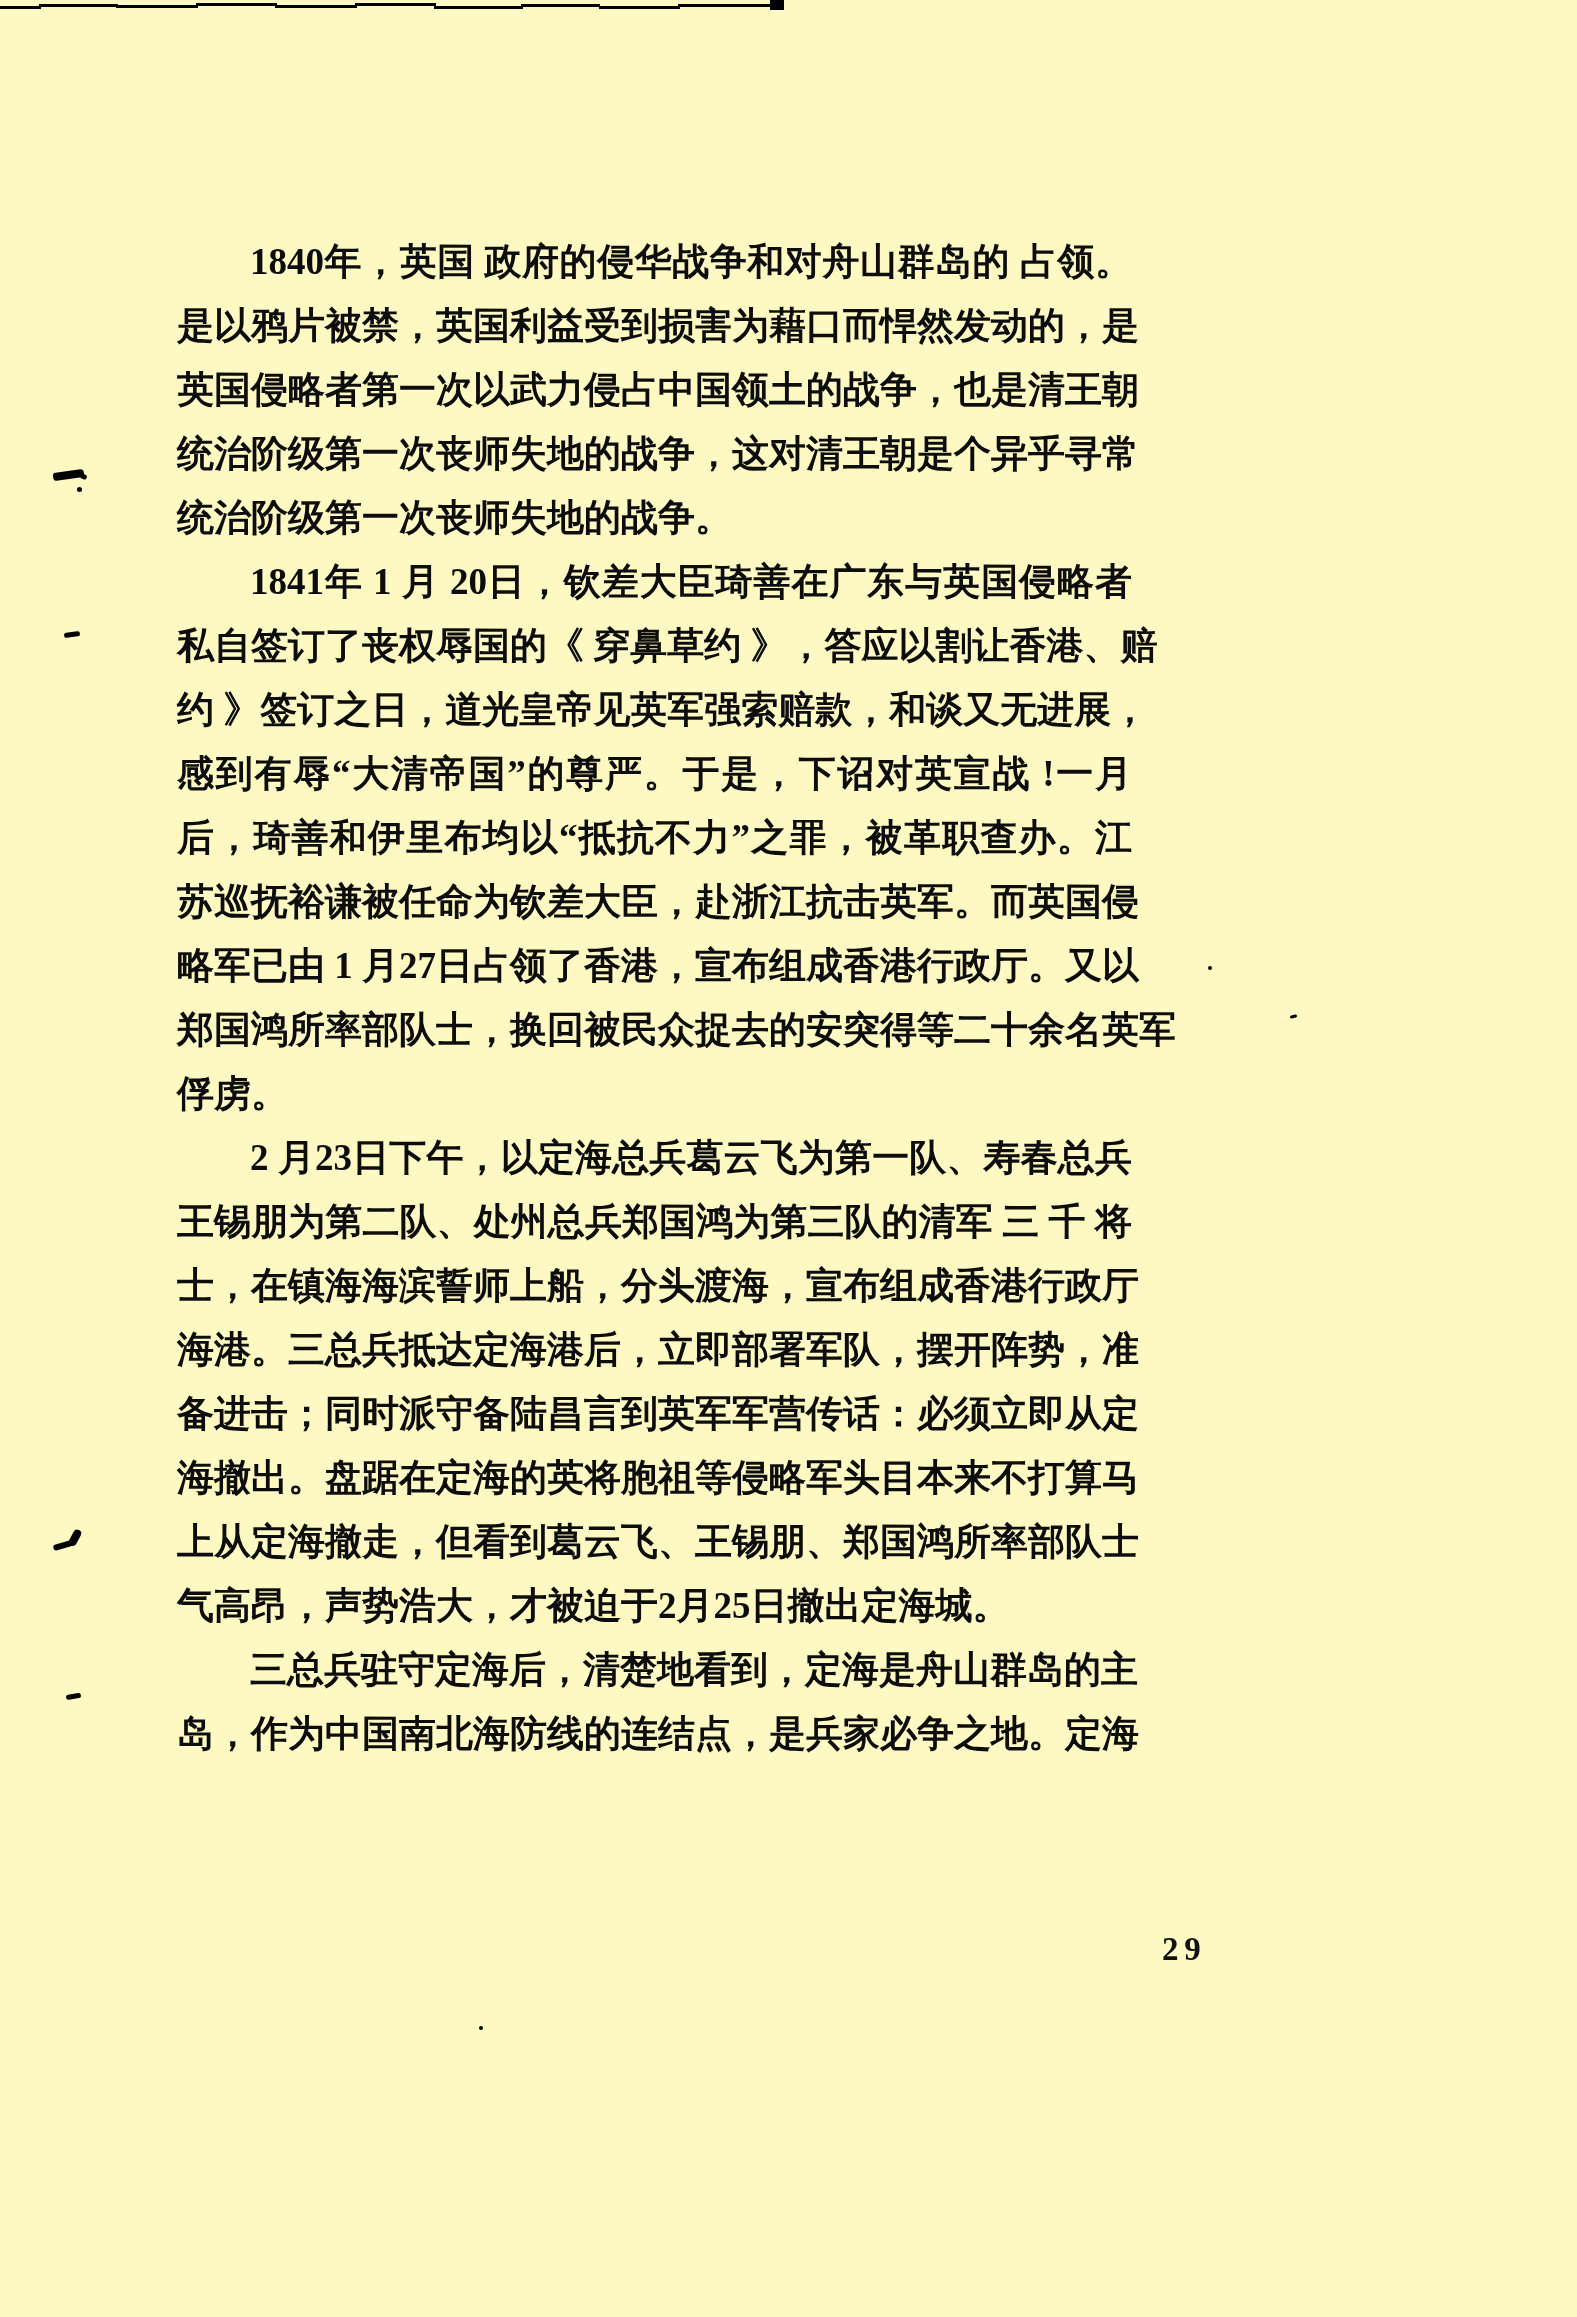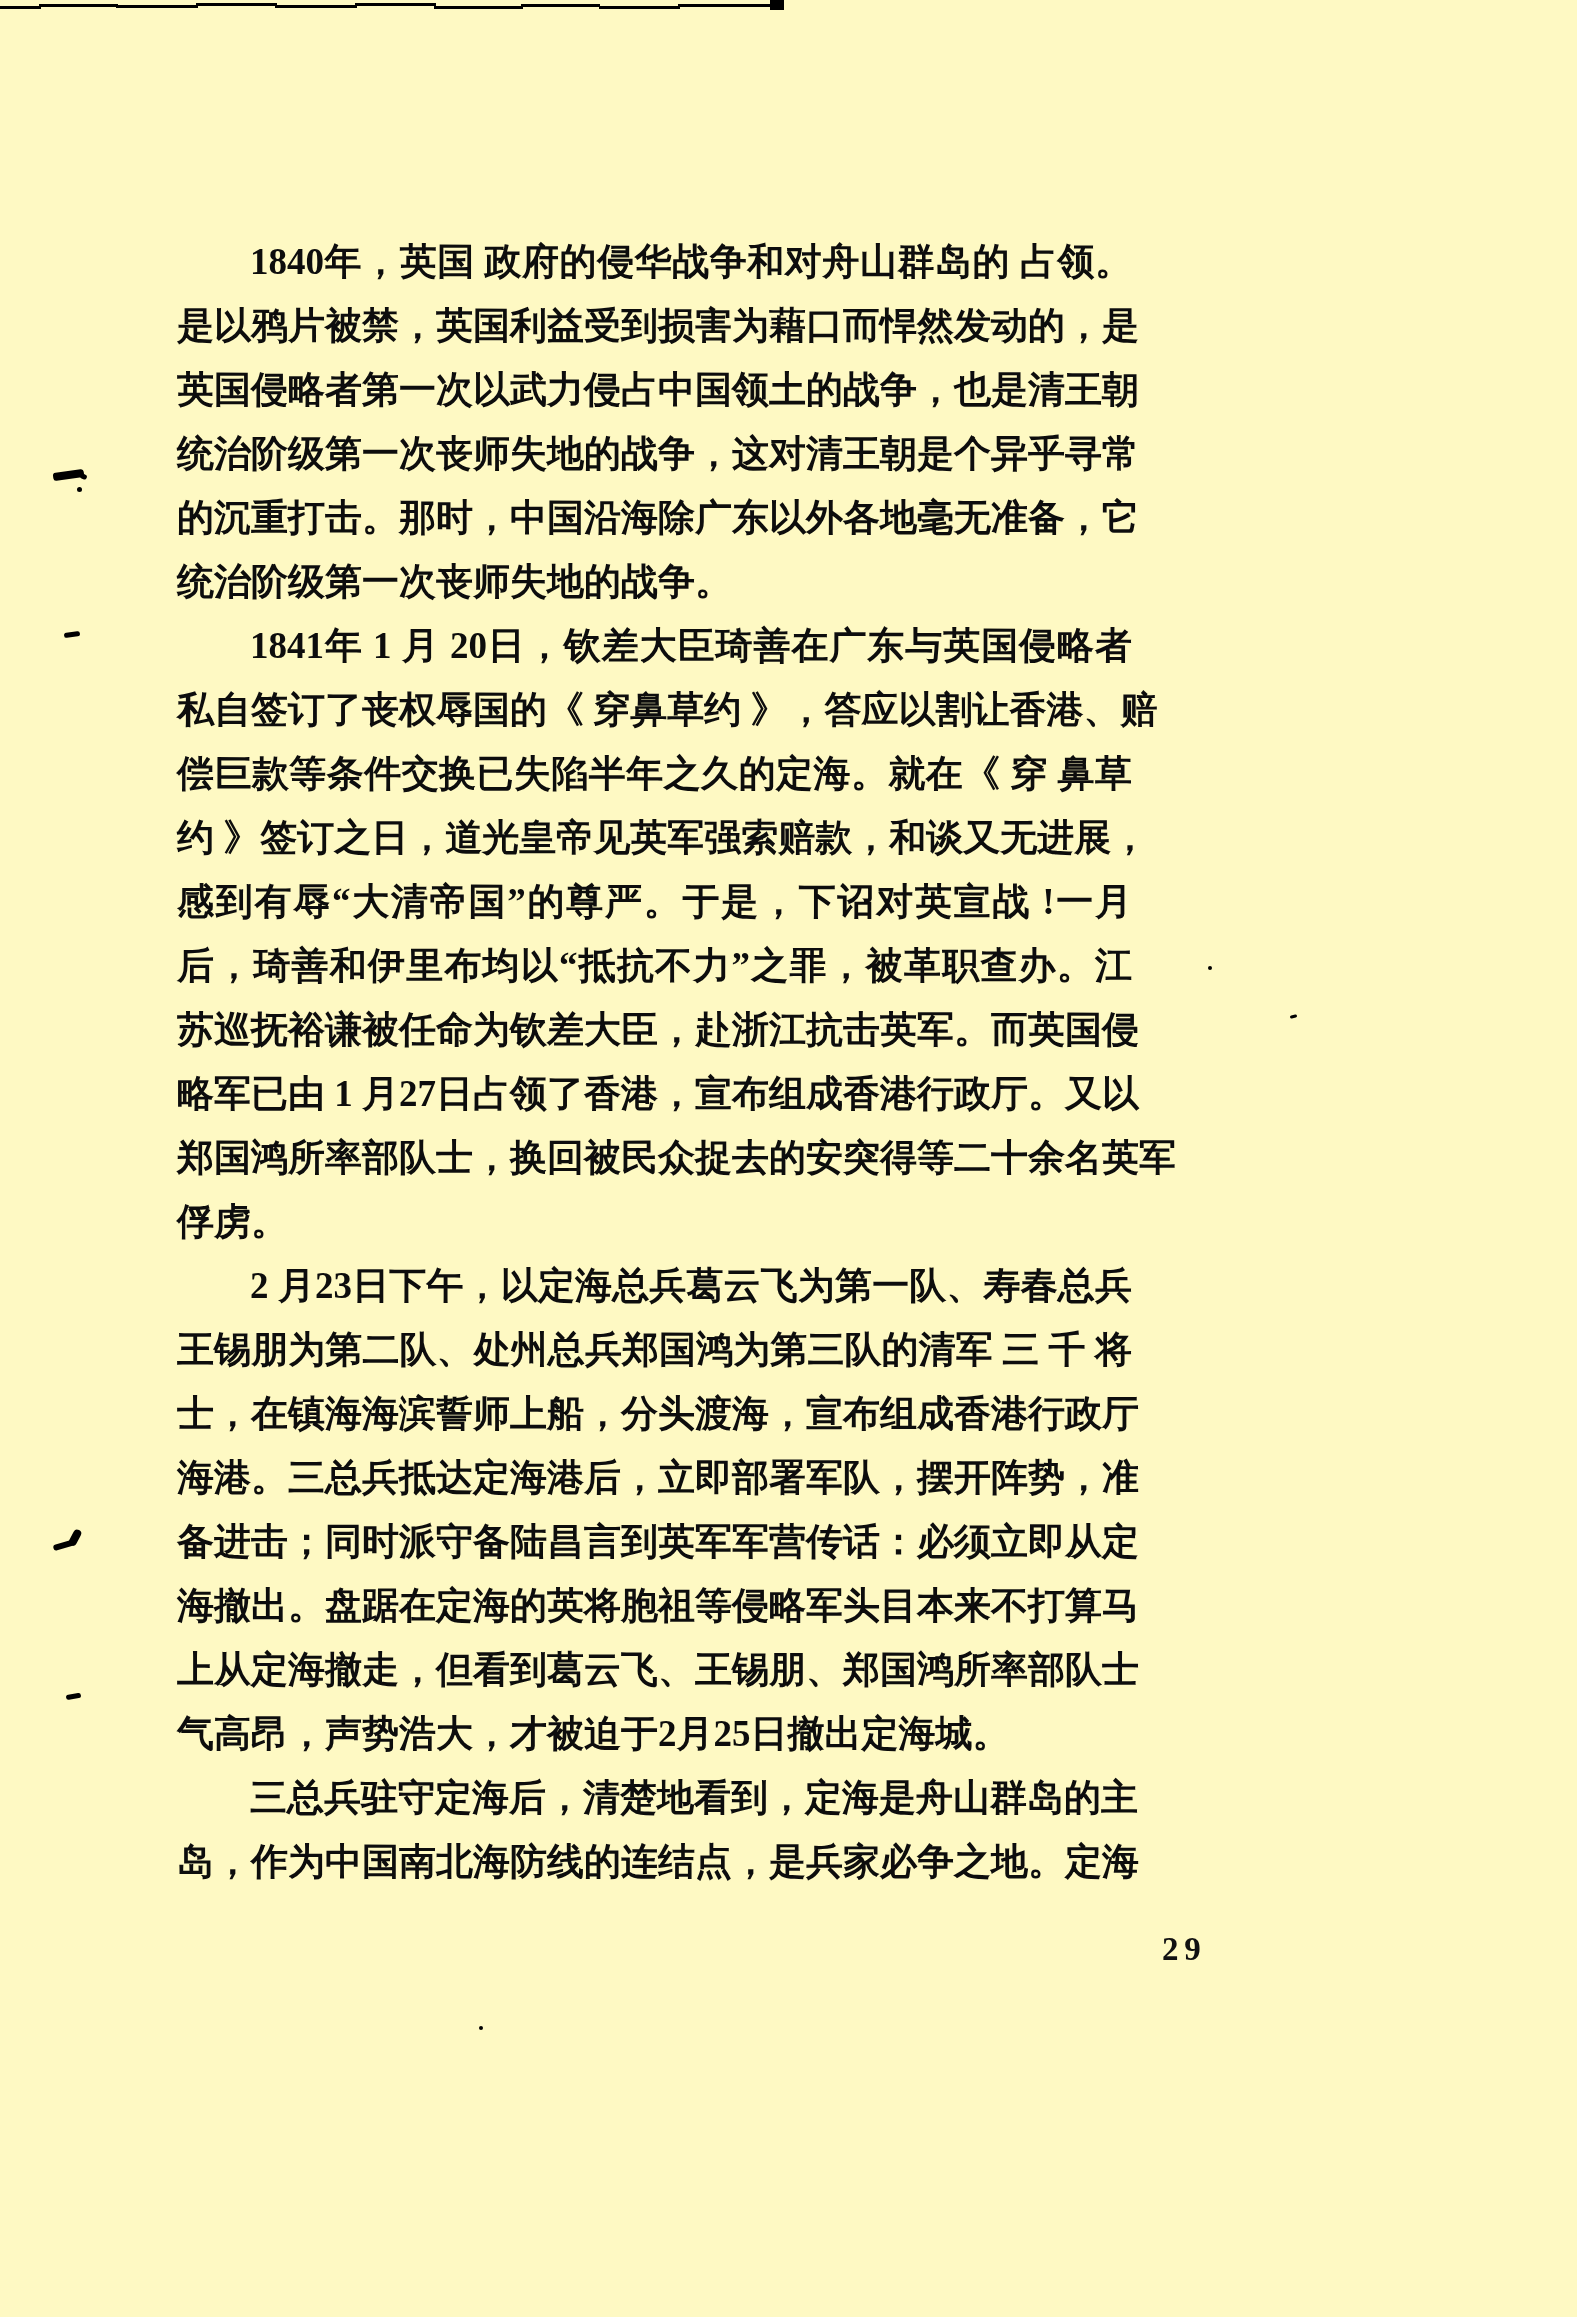--- a/index.html
+++ b/index.html
@@ -75,25 +75,23 @@
     <span class="seg" style="left:599px;  top:5.8px; width:81px;"></span>
     <span class="seg" style="left:678px;  top:3.9px; width:97px;"></span>
     <span class="seg" style="left:770px;  top:0px; width:13.5px; height:9.7px;"></span>
   </div>
 
   <div class="text-block">
       <div class="line indent">1840年，英国 政府的侵华战争和对舟山群岛的 占领。</div>
       <div class="line">是以鸦片被禁，英国利益受到损害为藉口而悍然发动的，是</div>
       <div class="line">英国侵略者第一次以武力侵占中国领土的战争，也是清王朝</div>
       <div class="line">统治阶级第一次丧师失地的战争，这对清王朝是个异乎寻常</div>
-      <div class="line">的沉重打击。那时，中国沿海除广东以外各地毫无准备，它</div>
       <div class="line short">统治阶级第一次丧师失地的战争。</div>
       <div class="line indent">1841年 1 月 20日，钦差大臣琦善在广东与英国侵略者</div>
       <div class="line">私自签订了丧权辱国的《 穿鼻草约 》，答应以割让香港、赔</div>
-      <div class="line">偿巨款等条件交换已失陷半年之久的定海。就在《 穿 鼻草</div>
       <div class="line">约 》签订之日，道光皇帝见英军强索赔款，和谈又无进展，</div>
       <div class="line">感到有辱“大清帝国”的尊严。于是，下诏对英宣战 !一月</div>
       <div class="line">后，琦善和伊里布均以“抵抗不力”之罪，被革职查办。江</div>
       <div class="line">苏巡抚裕谦被任命为钦差大臣，赴浙江抗击英军。而英国侵</div>
       <div class="line">略军已由 1 月27日占领了香港，宣布组成香港行政厅。又以</div>
       <div class="line">郑国鸿所率部队士，换回被民众捉去的安突得等二十余名英军</div>
       <div class="line short">俘虏。</div>
       <div class="line indent">2 月23日下午，以定海总兵葛云飞为第一队、寿春总兵</div>
       <div class="line">王锡朋为第二队、处州总兵郑国鸿为第三队的清军 三 千 将</div>
       <div class="line">士，在镇海海滨誓师上船，分头渡海，宣布组成香港行政厅</div>

